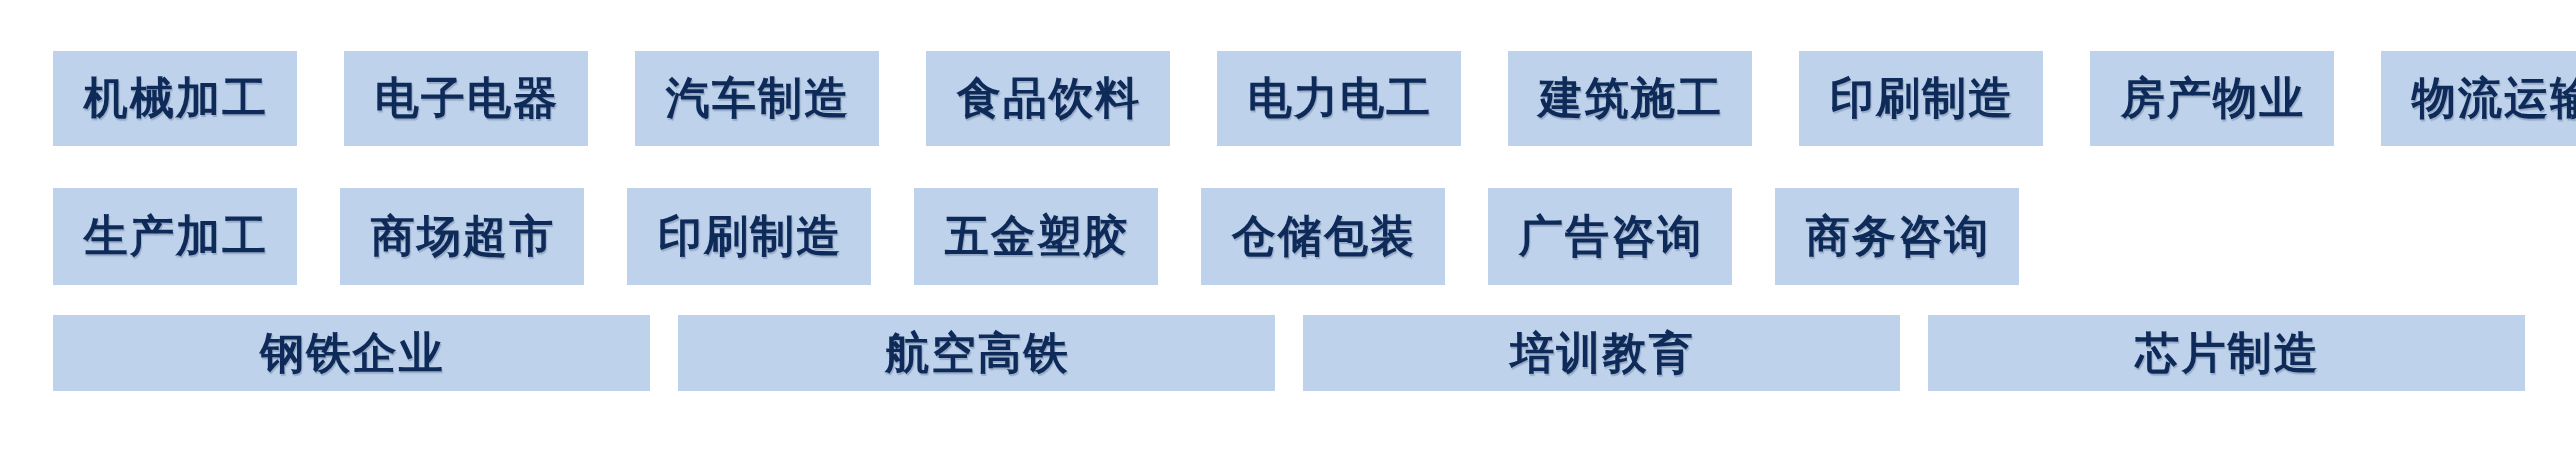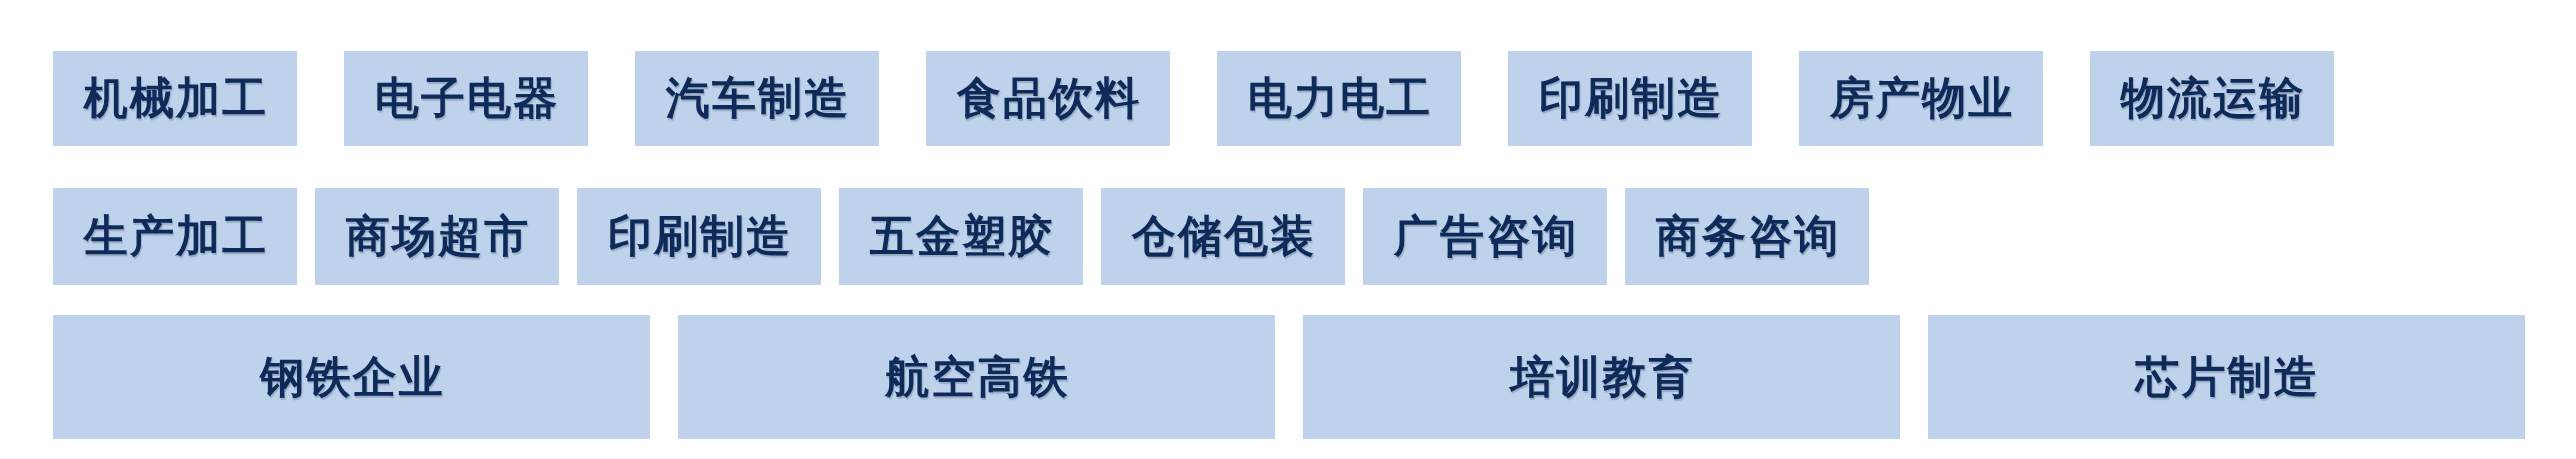--- a/index.html
+++ b/index.html
@@ -18,52 +18,53 @@
     position: relative;
     width: 2576px; height: 460px;
     background: var(--page-bg);
   }
   .row {
     position: absolute;
     left: 53px;
     display: flex;
   }
   .row-1 { top: 51px;  gap: 47px; }
-  .row-2 { top: 188px; gap: 18px; }
+  .row-2 { top: 188px; gap: 43px; }
   .row-3 { top: 315px; gap: 28px; }
   .tile {
     background: var(--tile-bg);
     color: var(--tile-text);
     display: flex;
     align-items: center;
     justify-content: center;
     font-size: 44px;
     font-weight: 700;
     letter-spacing: 2.1px;
     text-indent: 2.1px;
     white-space: nowrap;
     text-shadow: 1px 1.5px 1px rgba(108, 124, 152, 0.45);
     cursor: pointer;
     user-select: none;
   }
   .row-1 .tile { width: 244px;  height: 95px; }
   .row-2 .tile { width: 244px;  height: 97px; }
-  .row-3 .tile { width: 597px; height: 124px; }
+  .row-3 .tile { width: 597px; height: 76px; }
 </style>
 </head>
 <body>
 
 <div class="canvas">
 
   <div class="row row-1">
     <div class="tile">机械加工</div>
     <div class="tile">电子电器</div>
     <div class="tile">汽车制造</div>
     <div class="tile">食品饮料</div>
     <div class="tile">电力电工</div>
+    <div class="tile">建筑施工</div>
     <div class="tile">印刷制造</div>
     <div class="tile">房产物业</div>
     <div class="tile">物流运输</div>
   </div>
 
   <div class="row row-2">
     <div class="tile">生产加工</div>
     <div class="tile">商场超市</div>
     <div class="tile">印刷制造</div>
     <div class="tile">五金塑胶</div>

